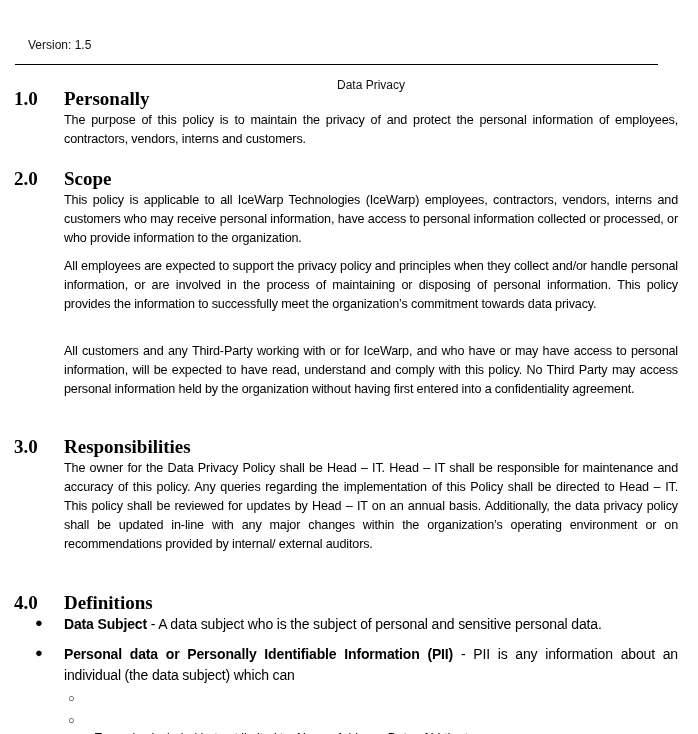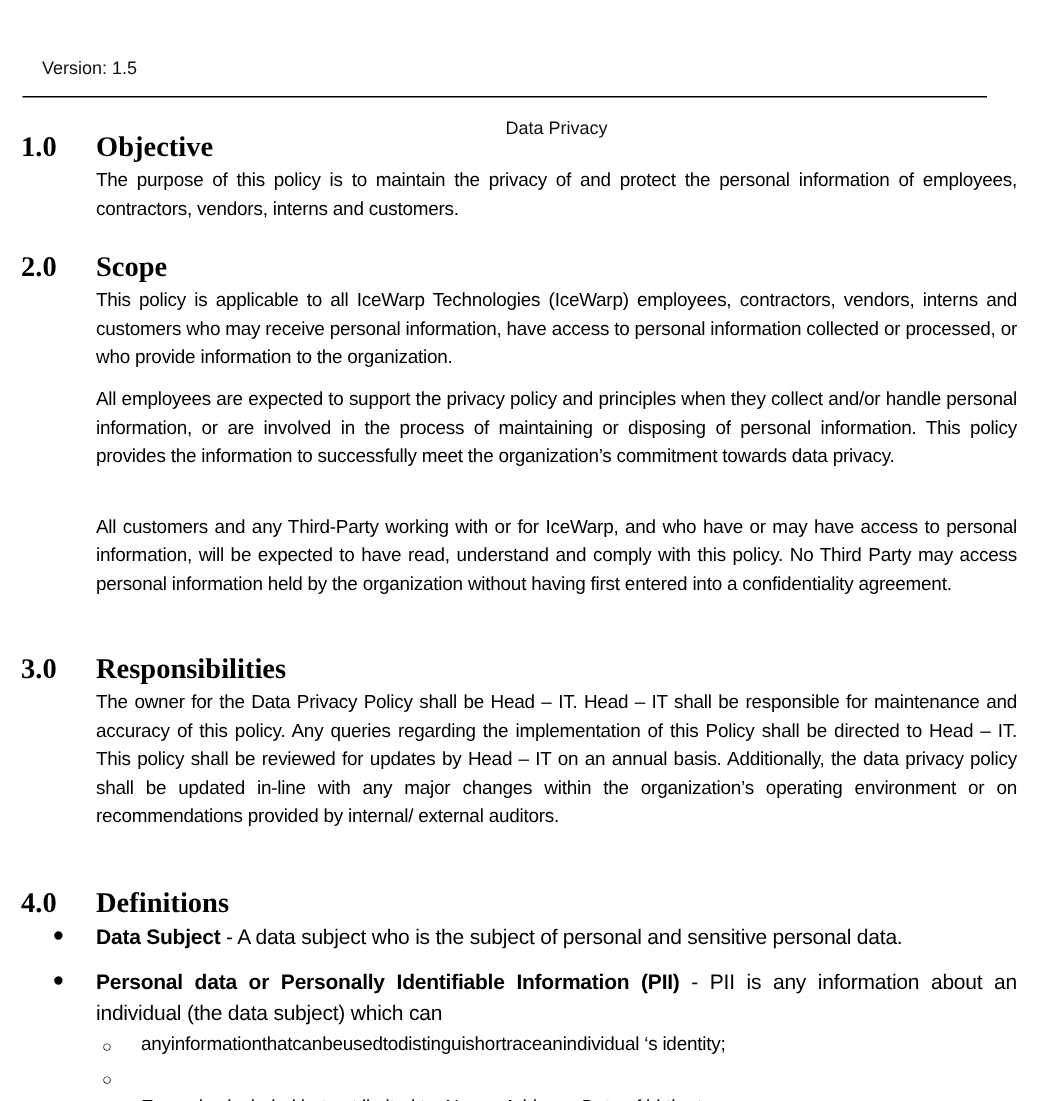--- a/index.html
+++ b/index.html
@@ -27,21 +27,21 @@
 
 <div class="page">
 
   <div class="hdr">
     <span class="ver">Version: 1.5</span>
     <span class="title">Data Privacy</span>
   </div>
 
   <div class="sec-h" style="top:73px;">
     <span class="num">1.0</span>
-    <span class="ttl">Objective</span>
+    <span class="ttl">Personally</span>
   </div>
   <div class="para" style="top:96px;">The purpose of this policy is to maintain the privacy of and protect the personal information of employees, contractors, vendors, interns and customers.</div>
 
   <div class="sec-h" style="top:153px;">
     <span class="num">2.0</span>
     <span class="ttl">Scope</span>
   </div>
   <div class="para" style="top:176px;">This policy is applicable to all IceWarp Technologies (IceWarp) employees, contractors, vendors, interns and customers who may receive personal information, have access to personal information collected or processed, or who provide information to the organization.</div>
   <div class="para" style="top:242px;">All employees are expected to support the privacy policy and principles when they collect and/or handle personal information, or are involved in the process of maintaining or disposing of personal information. This policy provides the information to successfully meet the organization’s commitment towards data privacy.</div>
   <div class="para" style="top:327px;">All customers and any Third-Party working with or for IceWarp, and who have or may have access to personal information, will be expected to have read, understand and comply with this policy. No Third Party may access personal information held by the organization without having first entered into a confidentiality agreement.</div>
@@ -61,20 +61,19 @@
   <div class="btext" style="top:599px;">
     <b>Data Subject</b><span> - A data subject who is the subject of personal and sensitive personal data.</span>
   </div>
 
   <span class="bullet" style="top:630px;">●</span>
   <div class="btext" style="top:629px;">
     <b>Personal data or Personally Identifiable Information (PII)</b><span> - PII is any information about an individual (the data subject) which can</span>
   </div>
 
   <span class="sub" style="top:677px;">○</span>
-  <span class="subtext" style="top:674px;">anyinformationthatcanbeusedtodistinguishortraceanindividual ‘s identity;</span>
 
   <span class="sub" style="top:699px;">○</span>
 
   <span class="sub" style="top:719px;">○</span>
   <span class="subtext" style="top:716px;">Examples included but not limited to: Name, Address, Date of birth etc.</span>
 
 </div>
 
 </body></html>

